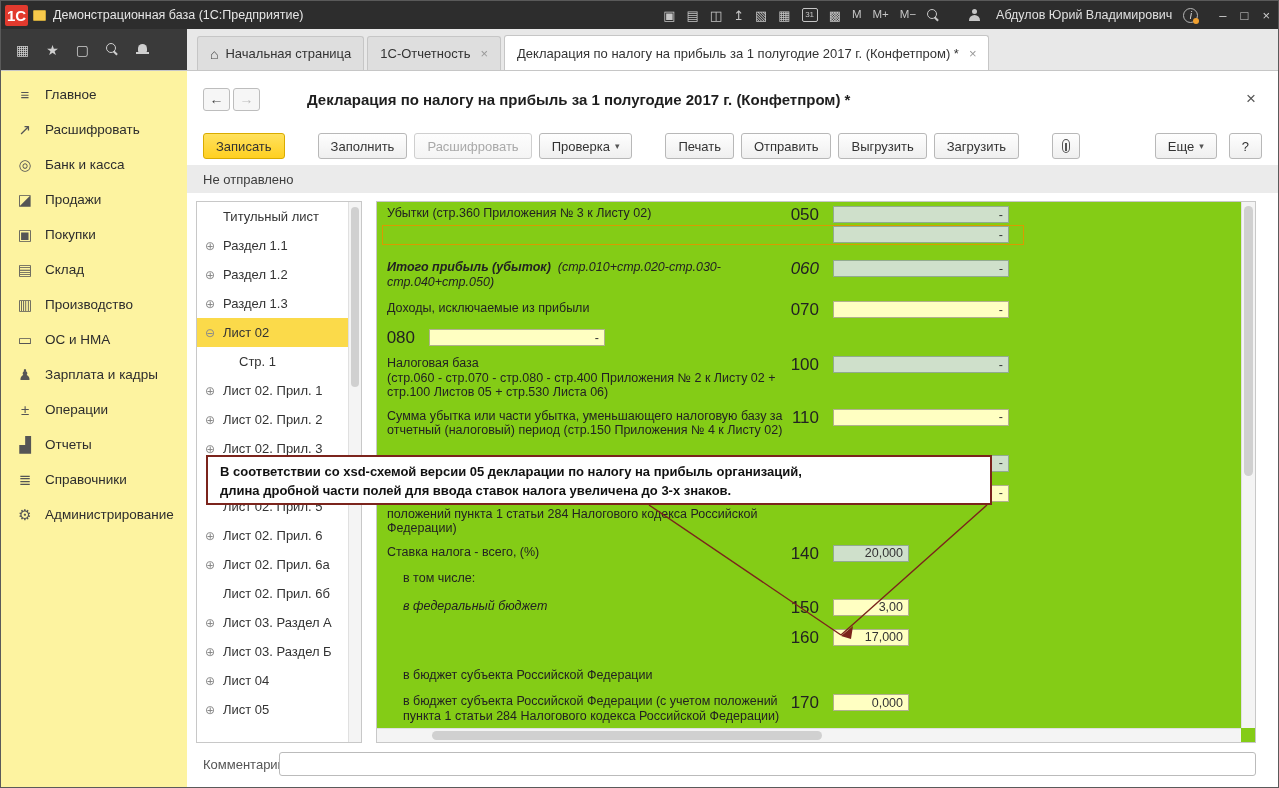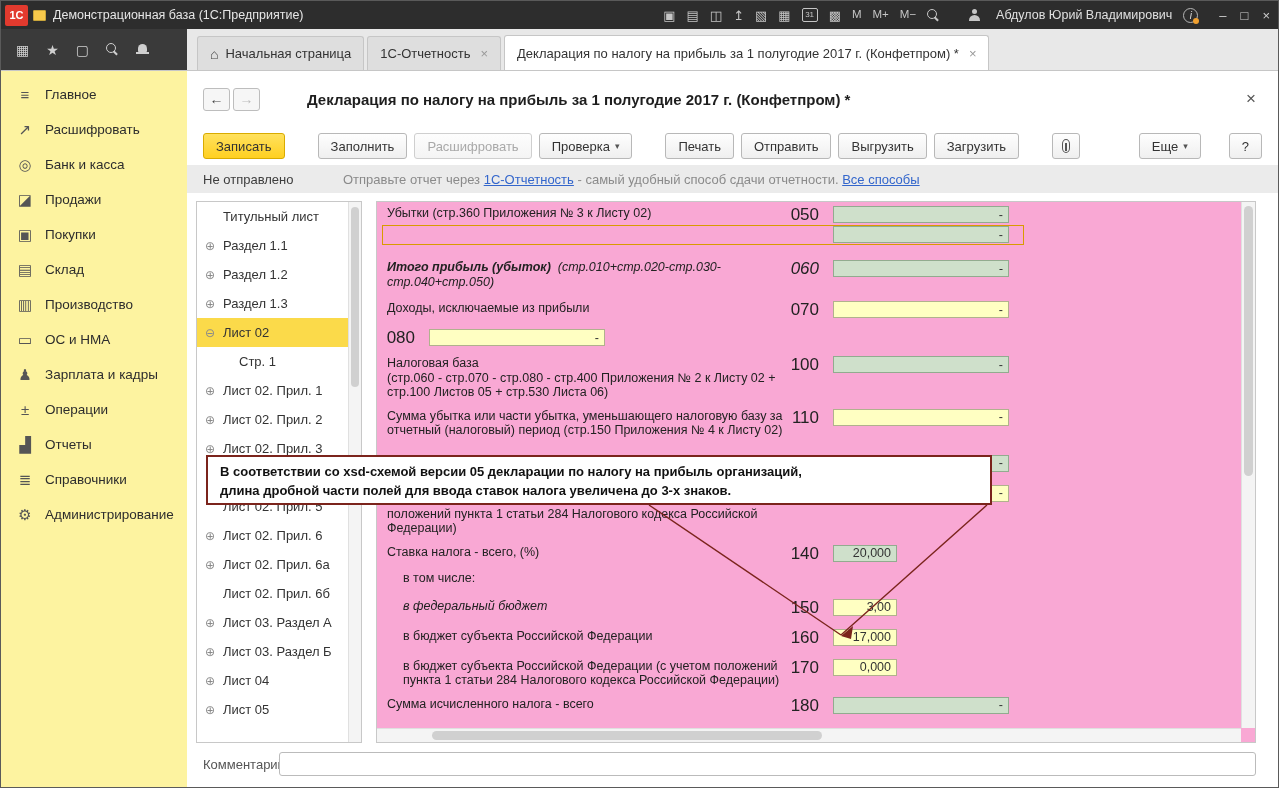--- a/index.html
+++ b/index.html
@@ -1,21 +1,21 @@
 <!DOCTYPE html>
 <html><head>
 <meta charset="utf-8">
 <style>
 *{box-sizing:border-box;margin:0;padding:0}
 html,body{width:1279px;height:788px}
 body{font-family:"Liberation Sans","DejaVu Sans",sans-serif;font-size:13px;color:#333;background:#fff;overflow:hidden;position:relative;border:1px solid #5a5a5a}
 
 
 .titlebar{height:28px;background:#2d2d2d;display:flex;align-items:center;color:#ddd}
-.logo{width:23px;height:21px;background:#e23a2e;color:#fff;font-weight:bold;font-size:11px;display:flex;align-items:center;justify-content:center;margin:0 5px 0 4px;border-radius:2px}
+.logo{width:23px;height:21px;background:#e23a2e;color:#fff;font-weight:bold;font-size:15px;display:flex;align-items:center;justify-content:center;margin:0 5px 0 4px;border-radius:2px}
 .db-icon{width:13px;height:11px;background:#f7c94b;border:1px solid #c9a53a;margin-right:7px;border-radius:1px}
 .tb-title{font-size:12.5px;color:#e6e6e6}
 .tb-right{margin-left:auto;display:flex;align-items:center;gap:11px;padding-right:8px}
 .tb-icon{color:#c6c6c6;font-size:13px;line-height:1;cursor:default;display:flex;align-items:center;justify-content:center}
 .mem{font-size:11.5px}
 .cal{width:16px;height:14px;border:1px solid #c6c6c6;font-size:8px;border-radius:2px}
 .sep{width:6px}
 .user-name{font-size:12.5px;color:#e0e0e0;margin-left:4px}
 .win-controls{display:flex;gap:14px;margin-left:10px;color:#cfcfcf;font-size:13px}
 .win-controls span{cursor:default}
@@ -57,48 +57,48 @@
 .nav-btn.disabled{color:#bbb}
 .page-title{font-size:15px;font-weight:bold;color:#1e1e1e;margin-left:44px;white-space:nowrap}
 .page-close{margin-left:auto;color:#555;font-size:17px;padding:0 4px;cursor:pointer}
 .toolbar{height:38px;display:flex;align-items:center;gap:7px;padding:0 16px}
 .btn{height:26px;padding:0 12px;border:1px solid #b8b8b8;border-radius:3px;background:linear-gradient(#fefefe,#efefef);display:flex;align-items:center;gap:5px;font-size:13px;color:#333;white-space:nowrap;cursor:pointer}
 .btn.primary{background:linear-gradient(#ffe15e,#ffd021);border-color:#d9ab00}
 .btn.disabled{color:#a9a9a9;background:linear-gradient(#fdfdfd,#f4f4f4);border-color:#cfcfcf}
 .btn.grp{margin-left:26px}
 .btn.iconbtn{padding:0 9px}
 .caret{font-size:9px;color:#555}
-.toolbar-right{margin-left:auto;display:flex;gap:28px}
+.toolbar-right{margin-left:auto;display:flex;gap:12px}
 .status{height:28px;display:flex;align-items:center;background:#ebebeb;padding:0 16px;margin-bottom:8px;font-size:13px}
 .status-state{width:140px;color:#3d3d3d;flex-shrink:0}
 .status-msg{color:#8a8a8a;white-space:nowrap}
 a.link{color:#3366cc;text-decoration:underline;cursor:pointer}
 
 
 .content{height:542px;display:flex;gap:14px;padding-left:9px;padding-right:22px}
 .sections{width:166px;flex-shrink:0;border:1px solid #c8c8c8;background:#fff;position:relative;overflow:hidden}
 .sec-list{padding-right:13px}
 .sec-row{height:29px;display:flex;align-items:center;font-size:13px;color:#333;padding-left:8px;cursor:pointer;white-space:nowrap}
 .sec-row .expander{width:18px;flex-shrink:0;color:#8a8a8a;font-size:12px;text-align:left}
 .sec-row.selected{background:#fbda4a}
 .sec-row.child{padding-left:24px}
 .sec-scroll{position:absolute;top:0;right:0;bottom:0;width:13px;background:#f4f4f4;border-left:1px solid #e0e0e0}
 .sec-scroll .thumb{position:absolute;left:2px;right:2px;top:5px;height:180px;background:#d0d0d0;border-radius:6px}
 
-.formpanel{flex:1;border:1px solid #c8c8c8;background:#f9a8d4;position:relative;overflow:hidden;min-width:0}
+.formpanel{flex:1;border:1px solid #c8c8c8;background:#84cc16;position:relative;overflow:hidden;min-width:0}
 .form-clip{position:absolute;left:0;top:0;right:14px;bottom:14px;overflow:hidden;padding:4px 0 0 6px}
 .frow{position:relative;width:640px;display:flex;align-items:flex-start;min-height:18px}
 .flabel{width:404px;flex-shrink:0;font-size:12.5px;line-height:14.5px;color:#222;white-space:pre-line;padding-left:4px}
 .fbold{font-weight:bold}
 .fcode{width:32px;flex-shrink:0;text-align:right;font-size:17px;line-height:17px;color:#222}
 .ffield{margin-left:14px;height:17px;border:1px solid #9aa89a;font-size:12.5px;display:flex;align-items:center;justify-content:flex-end;padding:0 5px;flex-shrink:0;cursor:text}
 .ffield.green{background:#cfe0cb;border-color:#92ab8f}
 .ffield.yellow{background:#ffffc2;border-color:#b1b18d}
 .ffield.wide{width:176px}
-.ffield.narrow{width:64px}
+.ffield.narrow{width:76px}
 .frow.highlight{outline:1px solid #d89b00}
 .vscroll{position:absolute;top:0;right:0;bottom:14px;width:14px;background:#f4f4f4;border-left:1px solid #e0e0e0}
 .vscroll .thumb{position:absolute;left:2px;right:2px;top:4px;height:270px;background:#d0d0d0;border-radius:6px}
 .hscroll{position:absolute;left:0;right:14px;bottom:0;height:14px;background:#f4f4f4;border-top:1px solid #e0e0e0}
 .hscroll .thumb{position:absolute;top:2px;bottom:2px;left:55px;width:390px;background:#d0d0d0;border-radius:6px}
 
 
 .comment-row{display:flex;align-items:center;padding:9px 22px 0 16px}
 .comment-label{width:76px;flex-shrink:0;color:#555}
 .comment-input{flex:1;height:24px;border:1px solid #bbb;border-radius:3px;background:#fff;font:inherit;padding:0 6px}
@@ -266,23 +266,20 @@
             <span class="caret">▾</span>
           </div>
           <div class="btn">
             <span>?</span>
           </div>
         </div>
     </div>
 
     <div class="status">
       <span class="status-state">Не отправлено</span>
-      <span class="status-msg">
-        <span>Отправьте отчет через </span><a class="link">1С-Отчетность</a><span> - самый удобный способ сдачи отчетности. </span><a class="link">Все способы</a>
-      </span>
     </div>
 
     <div class="content">
       <div class="sections">
         <div class="sec-list">
             <div class="sec-row">
               <span class="expander"></span>
               <span>Титульный лист</span>
             </div>
             <div class="sec-row">
@@ -417,21 +414,21 @@
             <div class="frow" style="margin-top: 8px;">
               <div class="flabel" style="padding-left: 20px;"><span>в том числе:</span></div>
               <div class="fcode"></div>
             </div>
             <div class="frow" style="margin-top: 10px;">
               <div class="flabel" style="padding-left: 20px; font-style: italic;"><span>в федеральный бюджет</span></div>
               <div class="fcode">150</div>
               <div class="ffield yellow narrow">3,00</div>
             </div>
             <div class="frow" style="margin-top: 12px;">
-              <div class="flabel" style="padding-left: 20px;"><span>в бюджет субъекта Российской Федерации</span></div>
+              <div class="flabel" style="padding-left: 20px; margin-top: 39px;"><span>в бюджет субъекта Российской Федерации</span></div>
               <div class="fcode">160</div>
               <div class="ffield yellow narrow">17,000</div>
             </div>
             <div class="frow" style="margin-top: 12px;">
               <div class="flabel" style="padding-left: 20px;"><span>в бюджет субъекта Российской Федерации (с учетом положений
 пункта 1 статьи 284 Налогового кодекса Российской Федерации)</span></div>
               <div class="fcode">170</div>
               <div class="ffield yellow narrow">0,000</div>
             </div>
             <div class="frow" style="margin-top: 9px;">

